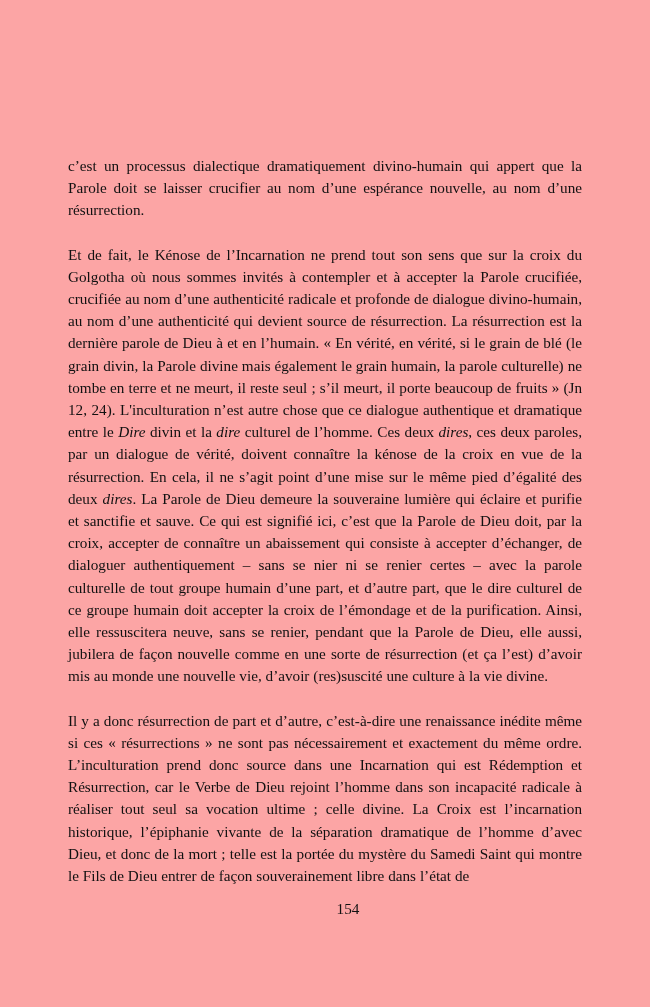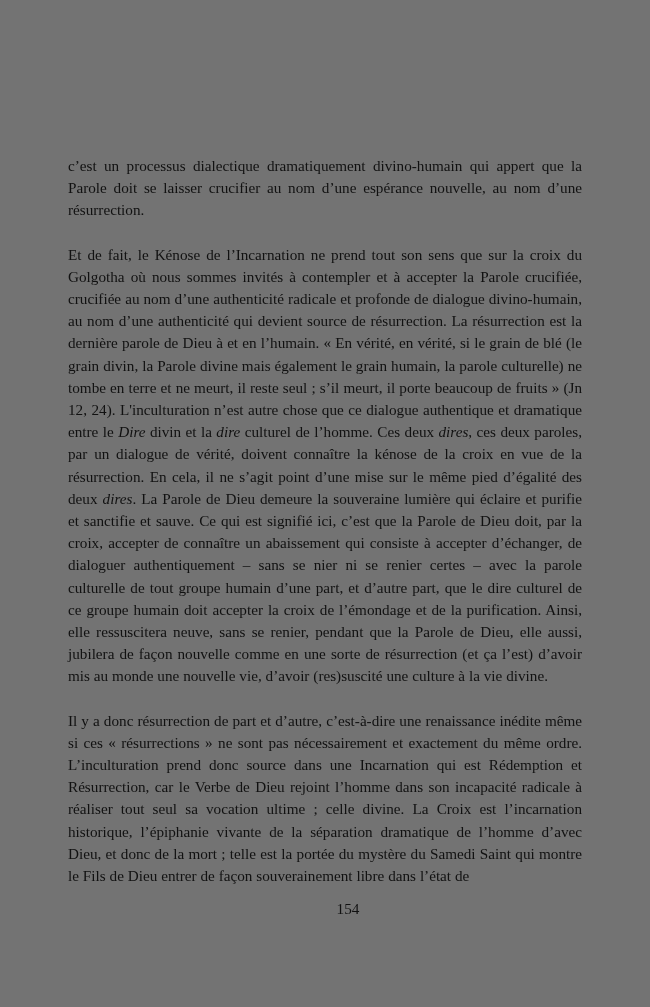--- a/index.html
+++ b/index.html
@@ -6,21 +6,21 @@
   html, body {
     margin: 0;
     padding: 0;
     background: #ffffff;
   }
   .page {
     position: relative;
     width: 650px;
     height: 1007px;
     margin: 0 auto;
-    background: #737373;
+    background: #fca5a5;
     overflow: hidden;
     box-sizing: border-box;
   }
   .text-block {
     position: absolute;
     left: 68px;
     top: 155px;
     width: 514px;
   }
   p.para {

